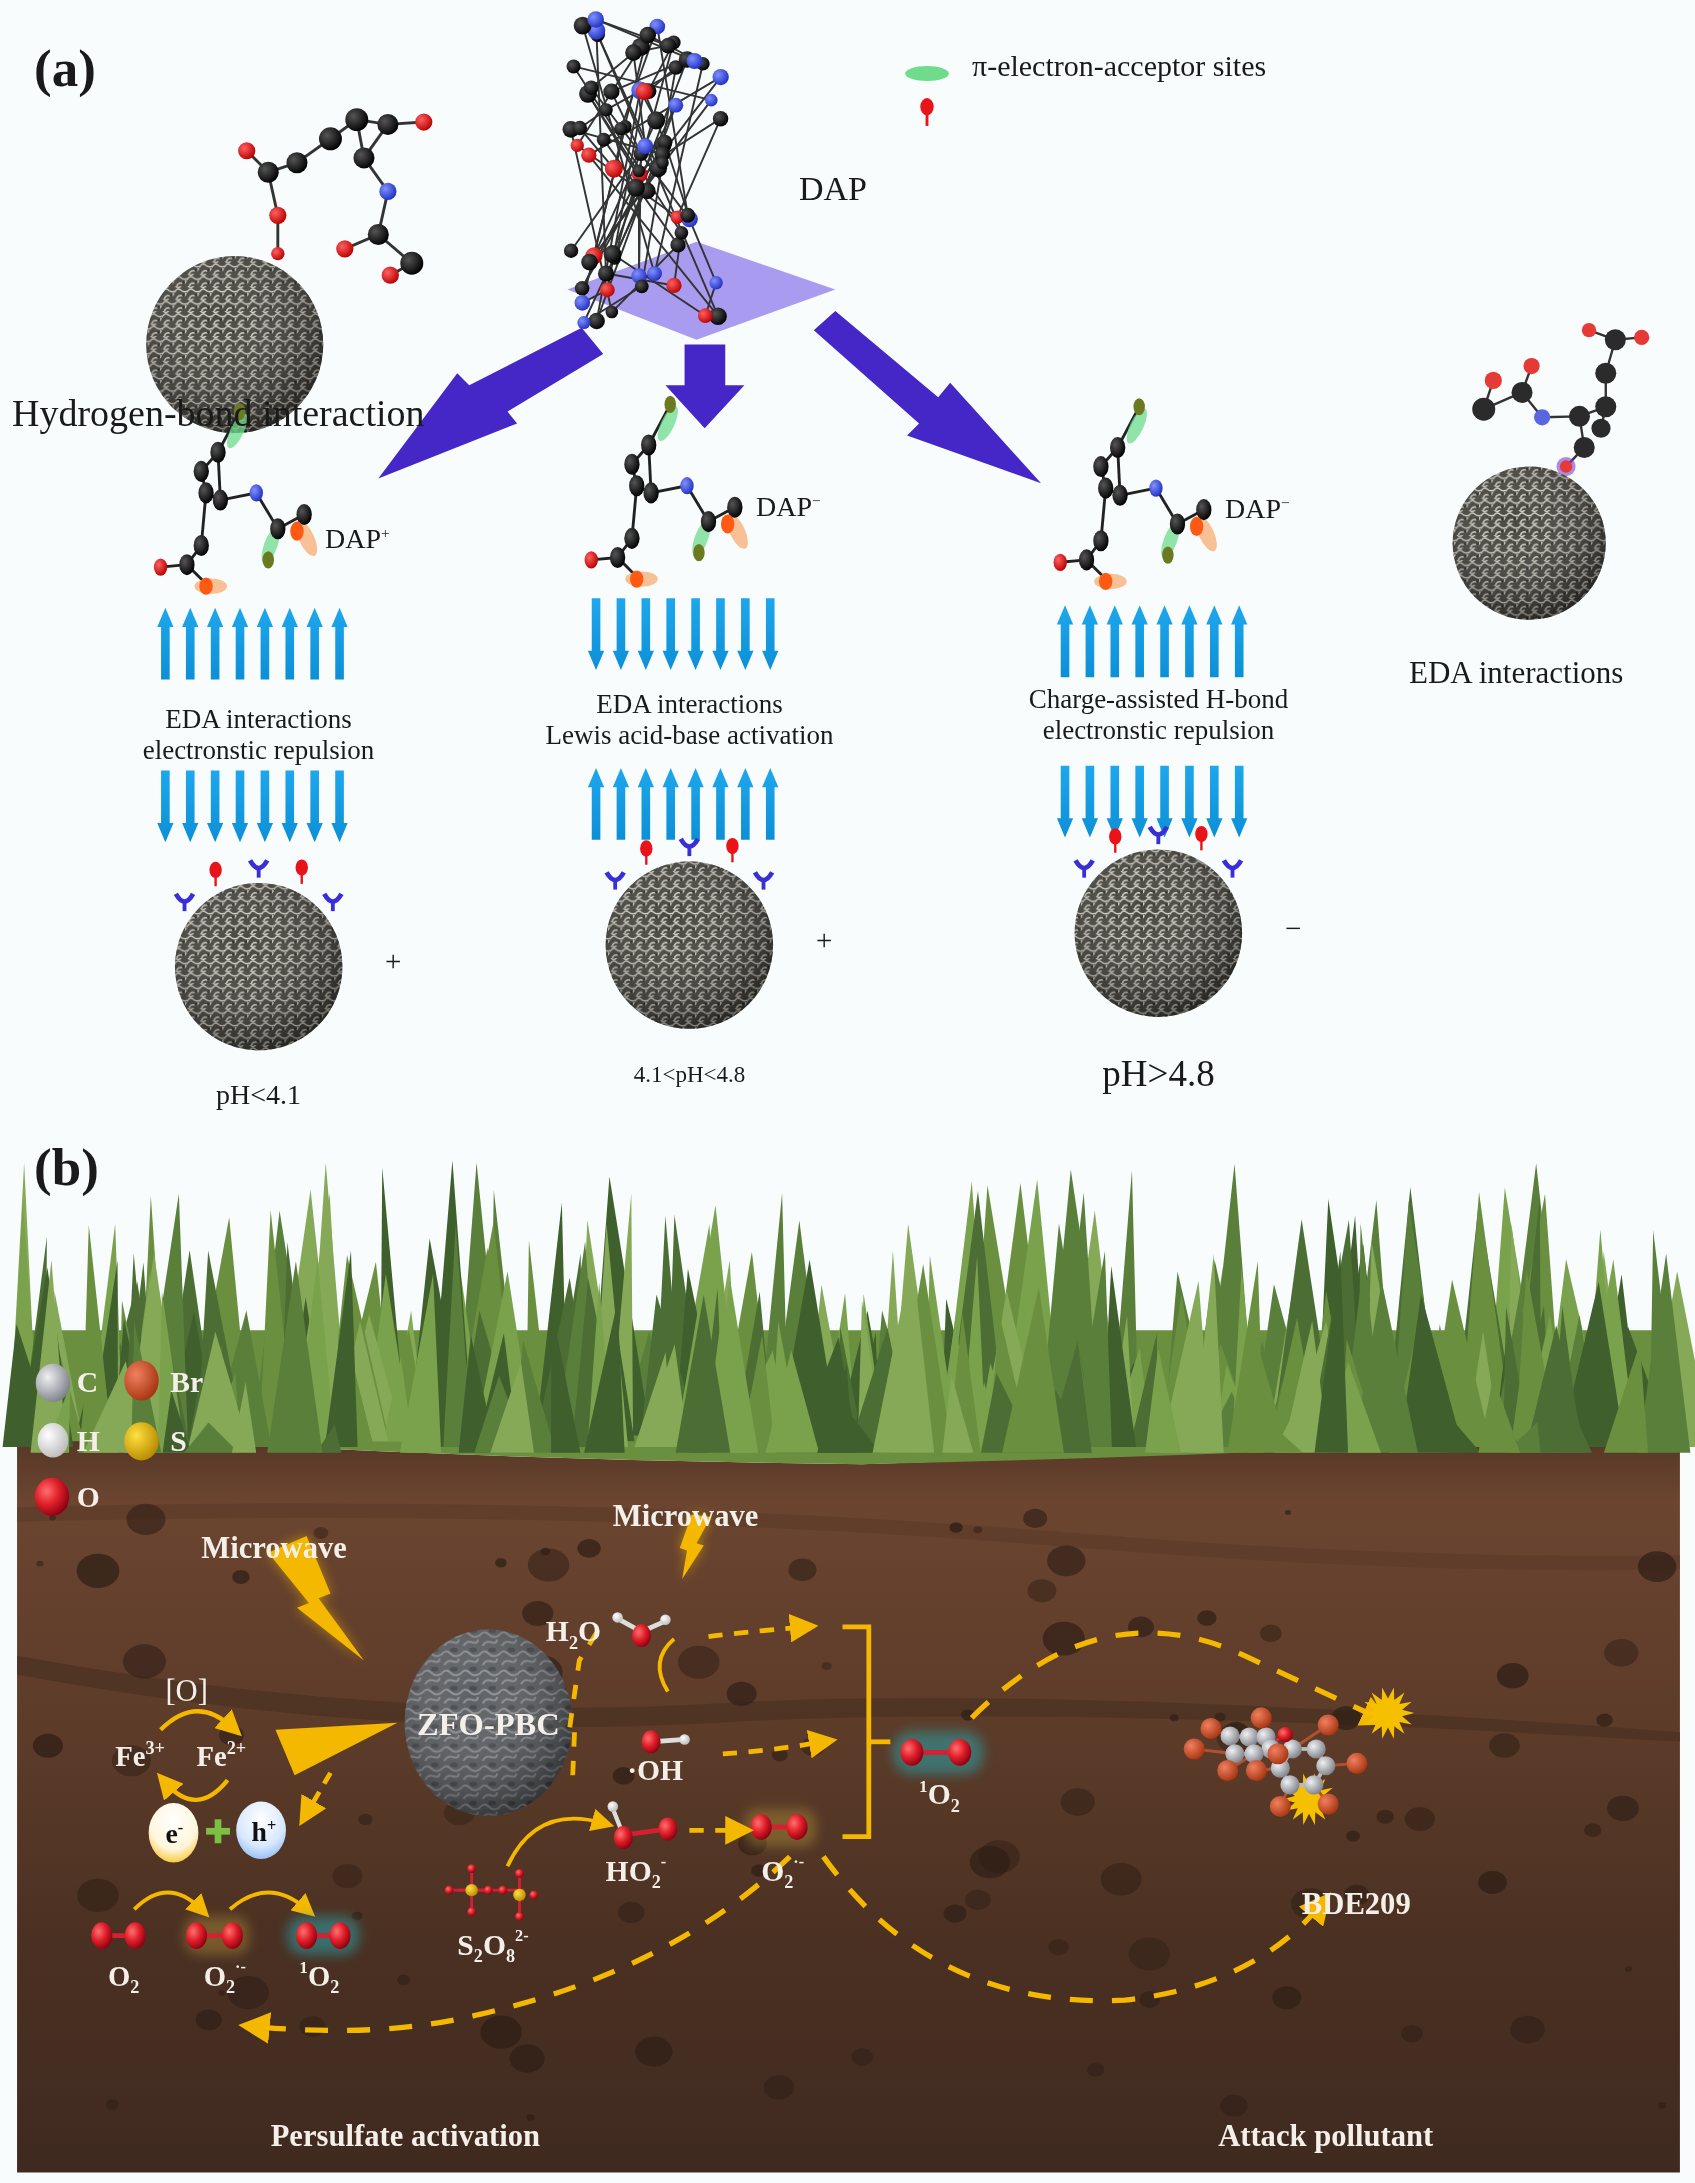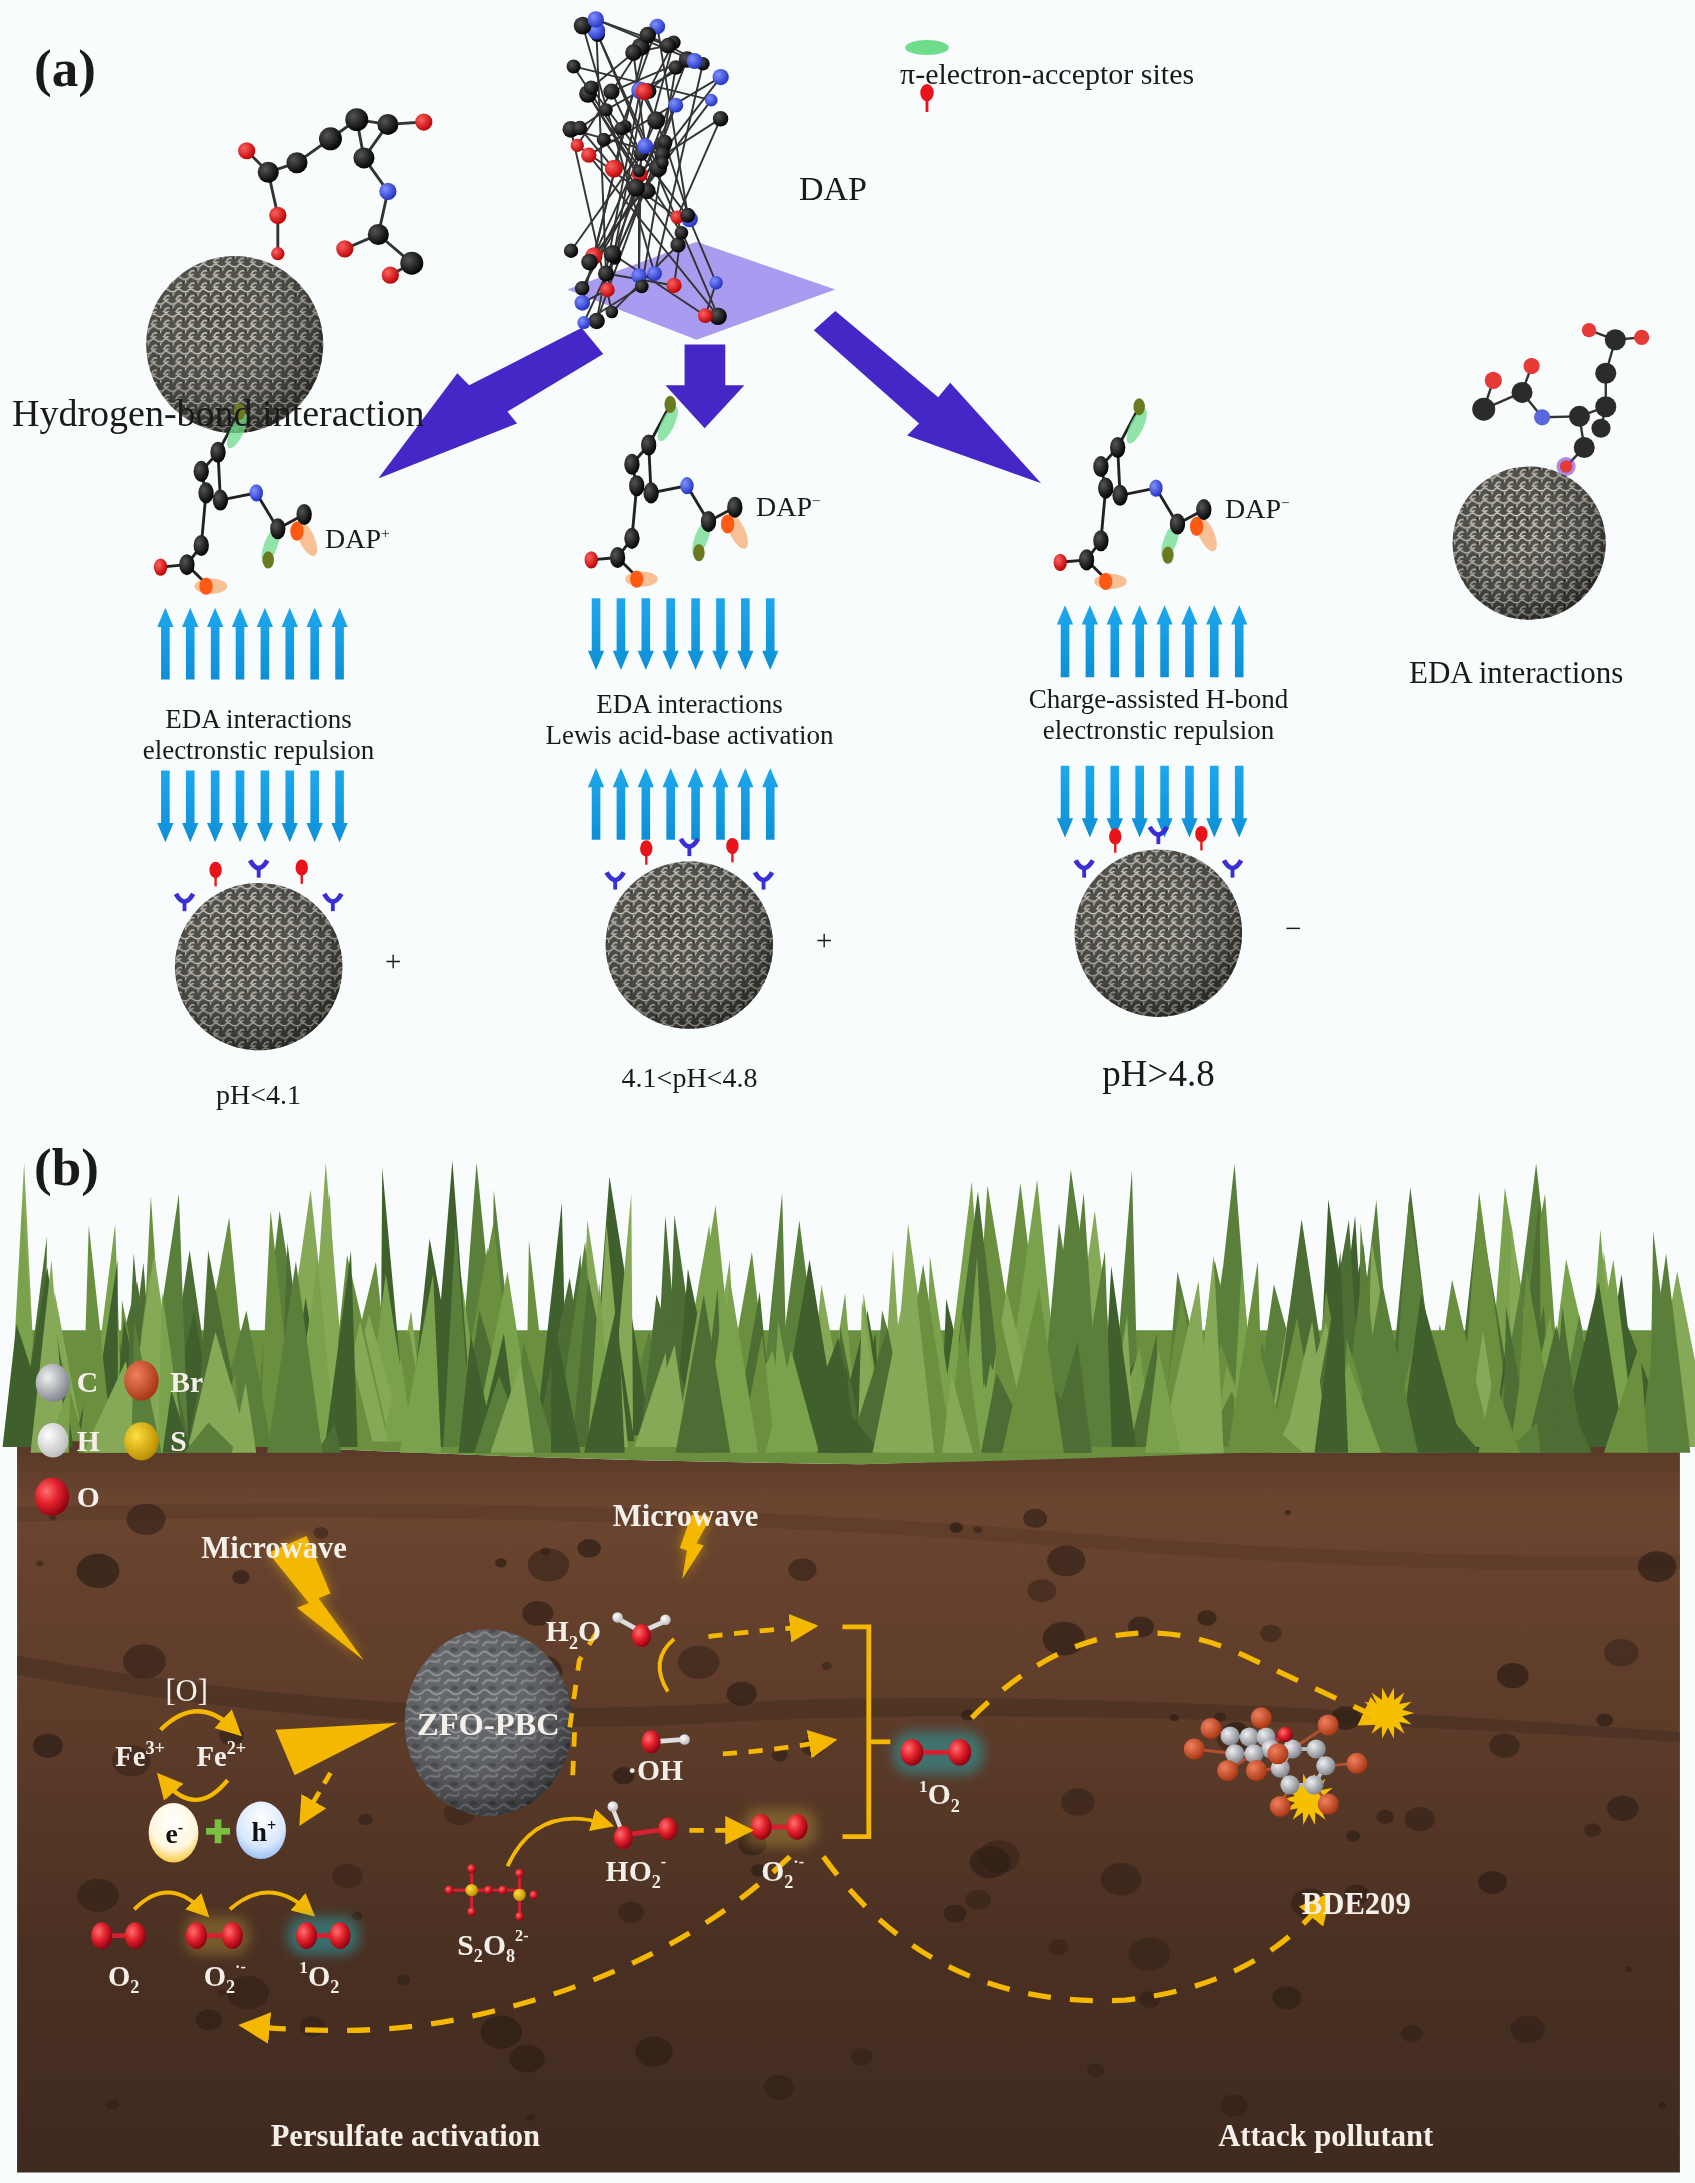--- a/index.html
+++ b/index.html
@@ -5,21 +5,21 @@
   html, body { margin: 0; padding: 0; background: #f8fcfd; }
   body { width: 1696px; height: 2183px; position: relative; overflow: hidden;
          font-family: "Liberation Serif", "DejaVu Serif", serif; color: #1a1a1a; }
   .abs { position: absolute; }
   .panel-label { font-size: 53px; font-weight: bold; }
   .serif-txt { font-size: 30px; line-height: 1.15; white-space: nowrap; }
   .center { text-align: center; }
   svg { position: absolute; left: 0; top: 0; overflow: visible; }
   .btxt { font-family: "Liberation Serif", "DejaVu Serif", serif; font-weight: bold; fill: #f4efe8; }
   .ntxt { font-family: "Liberation Serif", "DejaVu Serif", serif; fill: #f4efe8; }
-  .legend-row { display: flex; align-items: flex-start; height: 45px; flex-direction: column; }
+  .legend-row { display: flex; align-items: flex-end; height: 45px; }
   .legend-icon { width: 53px; display: flex; justify-content: center; align-items: center; margin-right: 19px; }
   .legend-label { font-size: 30px; }
 </style>
 </head>
 <body>
 
 <div class="abs panel-label" style="left:34px; top:38px;">(a)</div>
 
 <svg id="svgA" width="1696" height="1115" viewBox="0 0 3543 2330">
   <defs>
@@ -540,21 +540,21 @@
       <div>electronstic repulsion</div>
     </div>
     <div class="abs serif-txt" style="left: 385px; top: 945px; font-size: 29px;">+</div>
     <div class="abs serif-txt center" style="left: 115px; width: 287px; top: 1079px; font-size: 28px;">pH&lt;4.1</div>
     <div class="abs serif-txt" style="left: 756px; top: 491px; font-size: 28px;"><span>DAP</span><sup style="font-size:15.3px">−</sup></div>
     <div class="abs serif-txt center" style="left: 498px; width: 383px; top: 689px; font-size: 27px;">
       <div>EDA interactions</div>
       <div>Lewis acid-base activation</div>
     </div>
     <div class="abs serif-txt" style="left: 816px; top: 924px; font-size: 29px;">+</div>
-    <div class="abs serif-txt center" style="left: 546px; width: 287px; top: 1062px; font-size: 28px;">4.1&lt;pH&lt;4.8</div>
+    <div class="abs serif-txt center" style="left: 546px; width: 287px; top: 1062px; font-size: 23px;">4.1&lt;pH&lt;4.8</div>
     <div class="abs serif-txt" style="left: 1225px; top: 493px; font-size: 28px;"><span>DAP</span><sup style="font-size:15.3px">−</sup></div>
     <div class="abs serif-txt center" style="left: 967px; width: 383px; top: 684px; font-size: 27px;">
       <div>Charge-assisted H-bond</div>
       <div>electronstic repulsion</div>
     </div>
     <div class="abs serif-txt" style="left: 1285px; top: 912px; font-size: 29px;">−</div>
     <div class="abs serif-txt center" style="left: 1015px; width: 287px; top: 1053px; font-size: 37px;">pH&gt;4.8</div>
   </div>
 
 <div class="abs panel-label" style="left:34px; top:1137px;">(b)</div>

